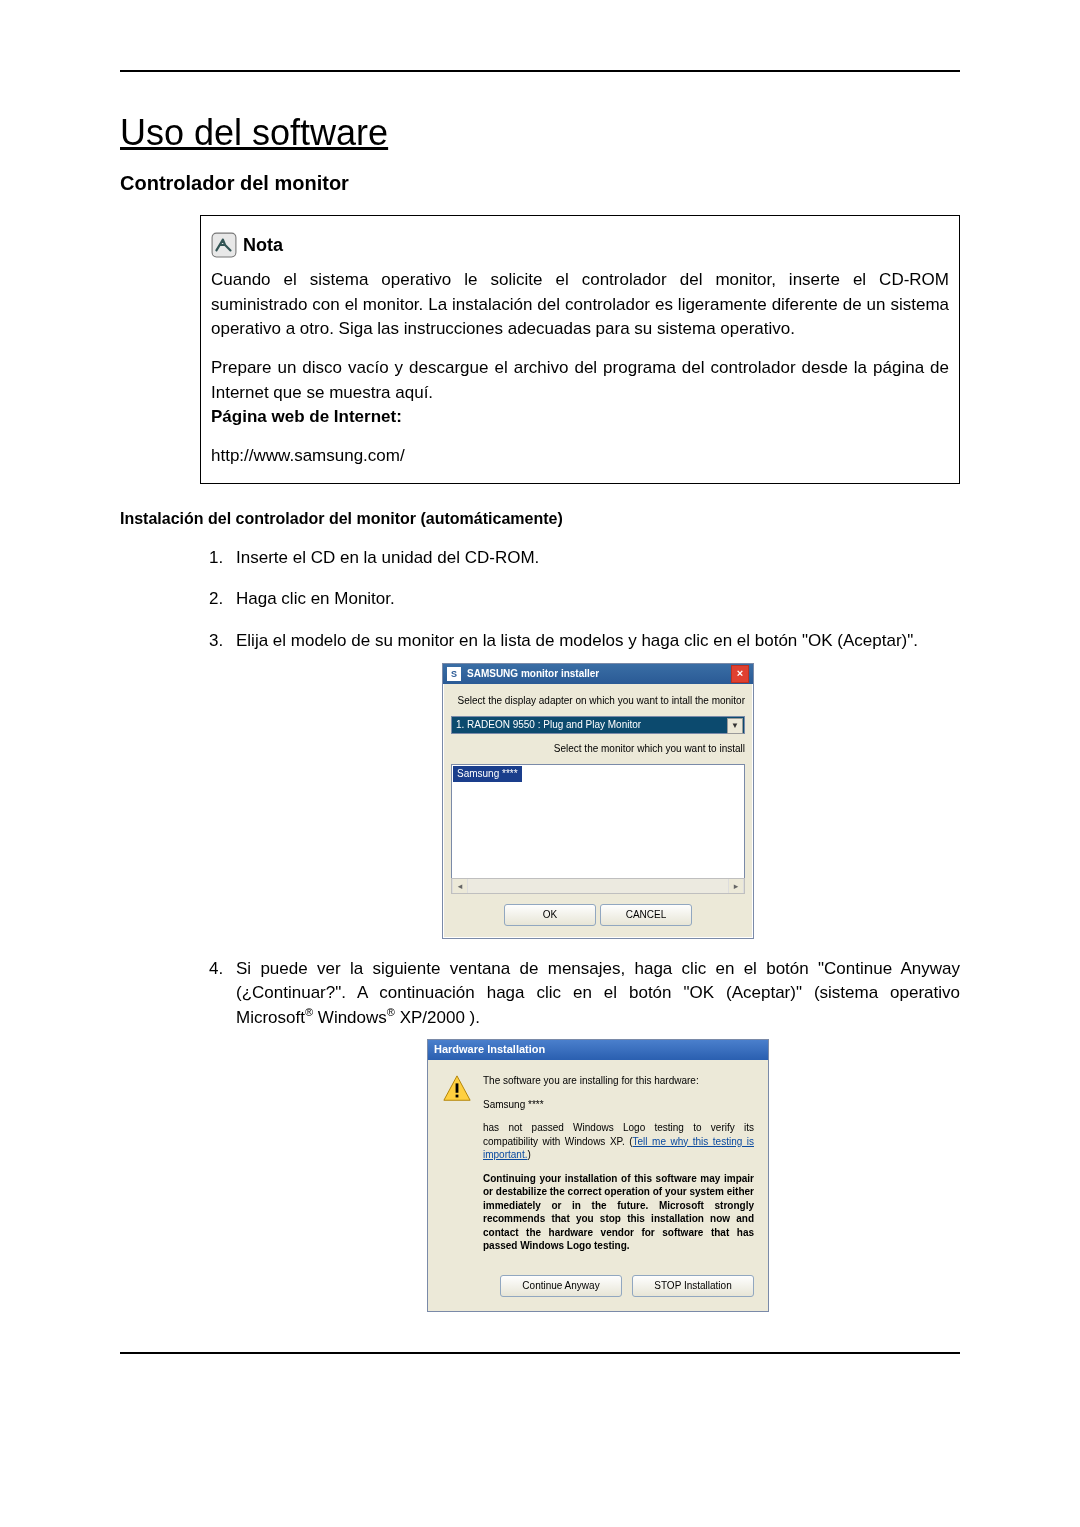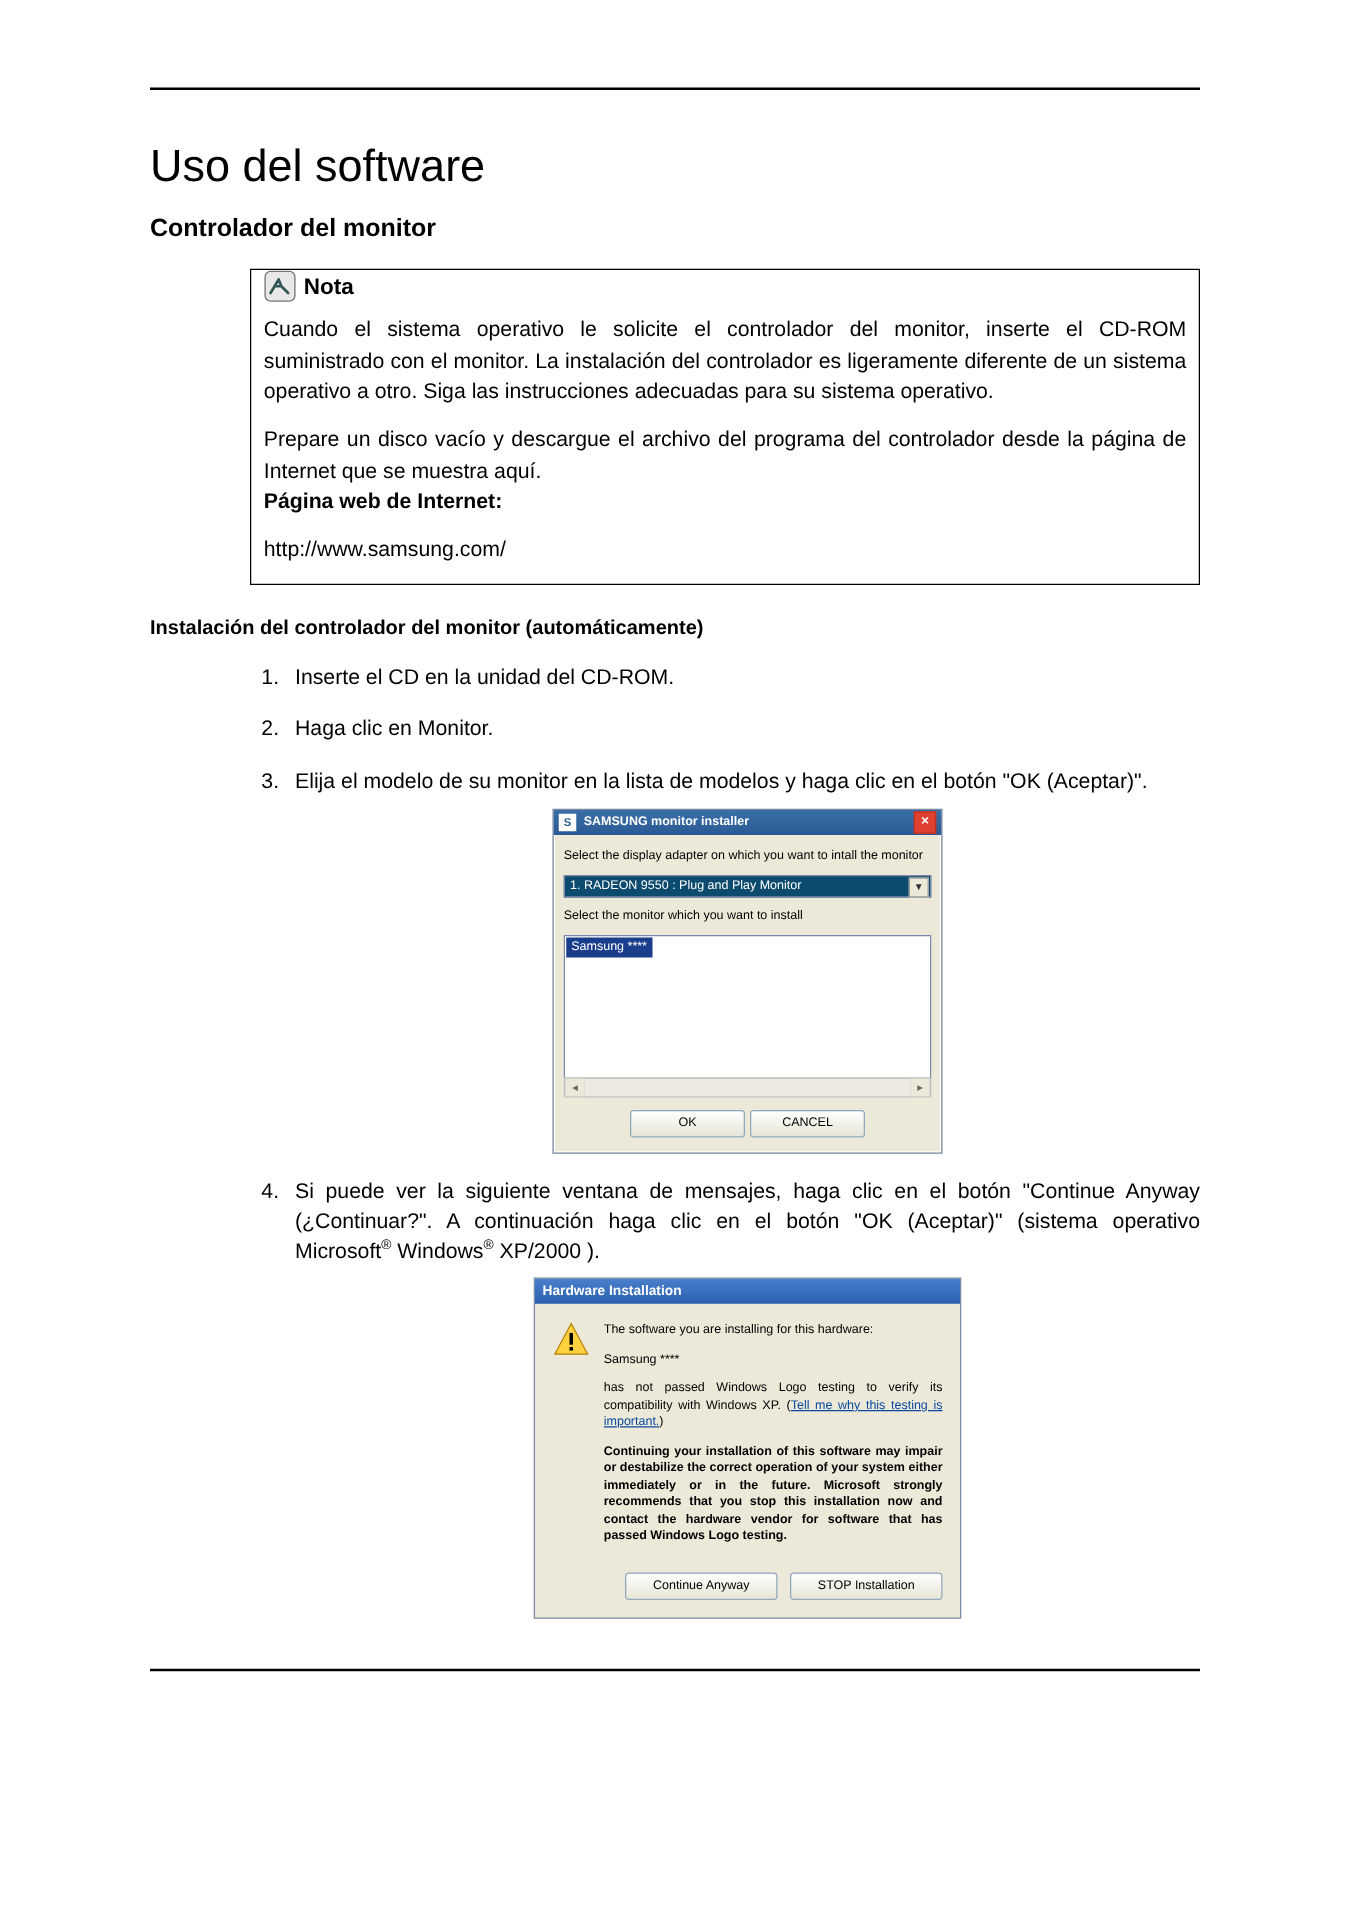--- a/index.html
+++ b/index.html
@@ -21,30 +21,31 @@
     margin-bottom: 40px;
   }
   .rule-bottom {
     border-top: 2px solid #000;
     margin-top: 40px;
   }
   h1.page-title {
     font-size: 36px;
     font-weight: 400;
     margin: 0 0 18px 0;
+    text-decoration: underline;
   }
   h2.section-title {
     font-size: 20px;
     font-weight: 700;
     margin: 0 0 20px 0;
   }
   .note-box {
     margin-left: 80px;
     border: 1px solid #000;
-    padding: 0 10px 14px 10px;
+    padding: 16px 10px 14px 10px;
     font-size: 17px;
     line-height: 1.45;
   }
   .note-head {
     display: flex;
     align-items: center;
     gap: 6px;
     font-weight: 700;
     margin-bottom: 10px;
     font-size: 18px;
@@ -115,21 +116,21 @@
   .dlg-close {
     width: 16px; height: 16px;
     background: #e04030;
     border: 1px solid #c03020;
     color: #fff;
     display: flex; align-items: center; justify-content: center;
     font-size: 11px; font-weight: 700;
     line-height: 1;
   }
   .dlg-body { padding: 10px 8px 10px 8px; }
-  .dlg-label { text-align: left; margin-bottom: 8px; }
+  .dlg-label { text-align: right; margin-bottom: 8px; }
   .dlg-select {
     width: 100%;
     height: 18px;
     background: #0c4a6e;
     color: #fff;
     font-size: 10px;
     display: flex; align-items: center;
     padding: 0 4px;
     box-sizing: border-box;
     position: relative;

